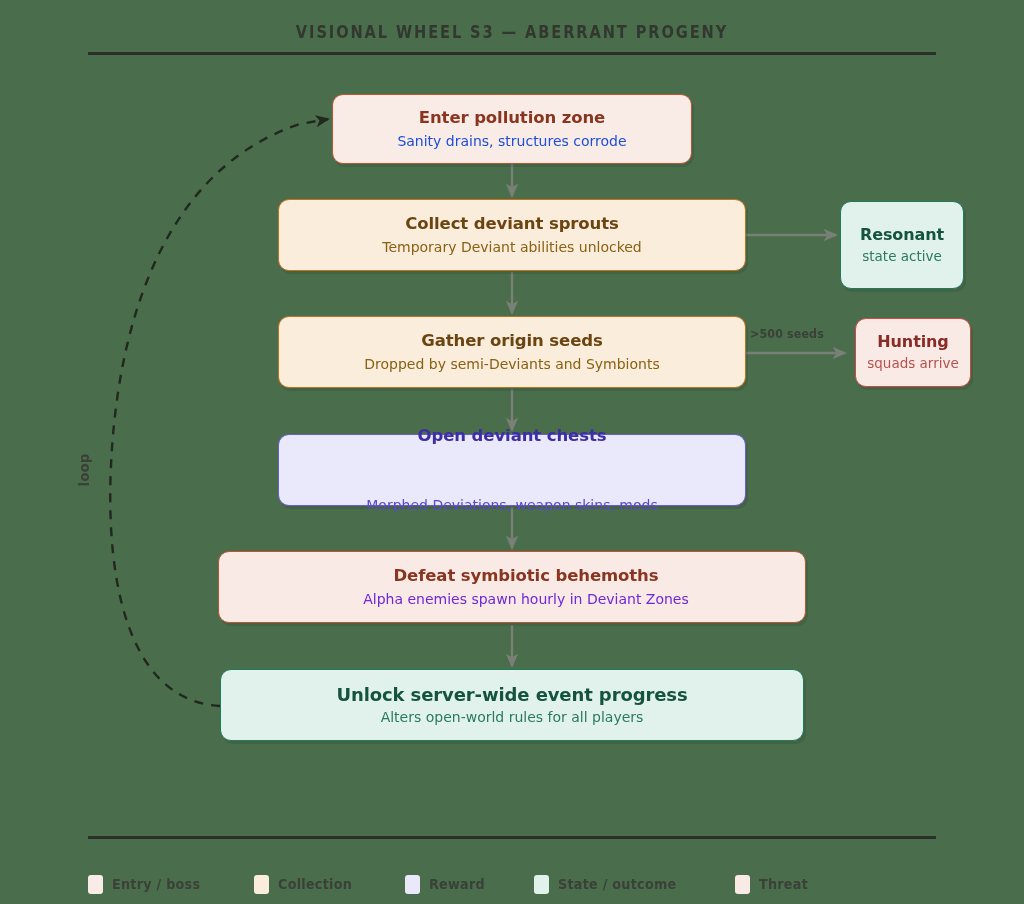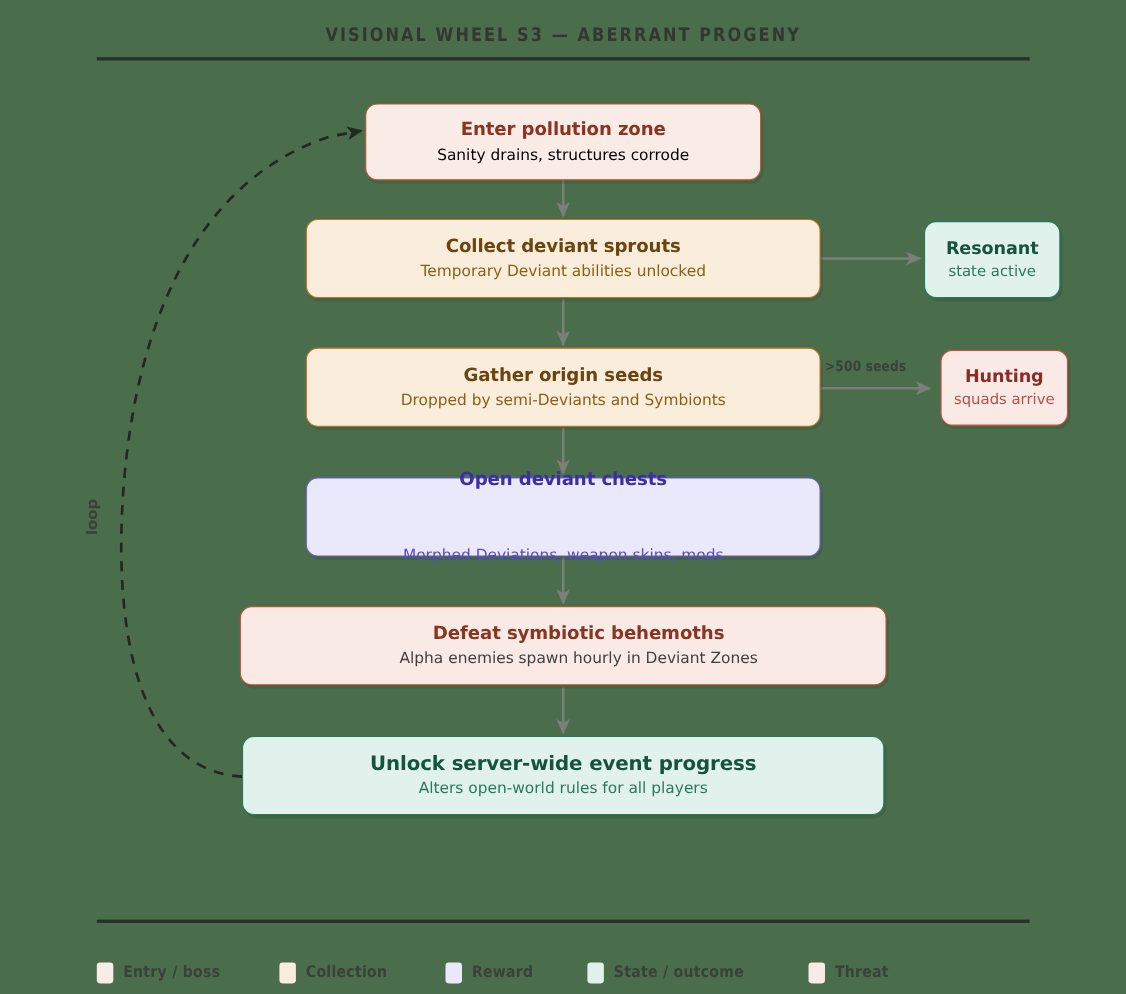--- a/index.html
+++ b/index.html
@@ -181,49 +181,49 @@
     <g stroke="#7a7f78" stroke-width="2.4" fill="none" marker-end="url(#arrowhead)">
       <line x1="746" y1="235" x2="836" y2="235"></line>
       <line x1="746" y1="353" x2="845" y2="353"></line>
     </g>
 
     <path d="M 220 706 C 120 700, 104 560, 112 448 C 120 330, 160 170, 300 124 L 328 119" stroke="#22271f" stroke-width="2.4" fill="none" stroke-dasharray="9 8" marker-end="url(#arrowhead-dark)"></path>
   </svg>
 
   <div class="node" style="left:332px; top:94px; width:360px; height:70px; background:#f9ebe6; border-color:#c0522d;">
     <div class="node-title" style="color:#8a3520;">Enter pollution zone</div>
-    <div class="node-sub" style="color:#000000;">Sanity drains, structures corrode</div>
+    <div class="node-sub" style="color:#1d4ed8;">Sanity drains, structures corrode</div>
   </div>
 
   <div class="node" style="left:278px; top:199px; width:468px; height:72px; background:#faeddc; border-color:#c2711c;">
     <div class="node-title" style="color:#6b4410;">Collect deviant sprouts</div>
     <div class="node-sub" style="color:#8a6012;">Temporary Deviant abilities unlocked</div>
   </div>
 
   <div class="node" style="left:278px; top:316px; width:468px; height:72px; background:#faeddc; border-color:#c2711c;">
     <div class="node-title" style="color:#6b4410;">Gather origin seeds</div>
     <div class="node-sub" style="color:#8a6012;">Dropped by semi-Deviants and Symbionts</div>
   </div>
 
   <div class="node" style="left:278px; top:434px; width:468px; height:72px; background:#eae8fb; border-color:#6a5bd6;gap:46px;">
     <div class="node-title" style="color:#3d2fa0;">Open deviant chests</div>
     <div class="node-sub" style="color:#5a4bc4;">Morphed Deviations, weapon skins, mods</div>
   </div>
 
   <div class="node" style="left:218px; top:551px; width:588px; height:72px; background:#faeae6; border-color:#c0522d;padding-left:28px;">
     <div class="node-title" style="color:#8a3520;">Defeat symbiotic behemoths</div>
-    <div class="node-sub" style="color:#404040;text-align:center;">Alpha enemies spawn hourly in Deviant Zones</div>
+    <div class="node-sub" style="color:#6d28d9;text-align:center;">Alpha enemies spawn hourly in Deviant Zones</div>
   </div>
 
   <div class="node" style="left:220px; top:669px; width:584px; height:72px; background:#e1f1ec; border-color:#1f7a5c;">
     <div class="node-title" style="color:#14543f; font-size:18px;">Unlock server-wide event progress</div>
     <div class="node-sub" style="color:#2a7a5f;">Alters open-world rules for all players</div>
   </div>
 
-  <div class="node side-node" style="left:840px; top:201px; width:124px; height:70px; background:#e1f1ec; border-color:#1f7a5c;">
+  <div class="node side-node" style="left:840px; top:201px; width:124px; height:88px; background:#e1f1ec; border-color:#1f7a5c;">
     <div class="node-title" style="color:#14543f;">Resonant</div>
     <div class="node-sub" style="color:#2a7a5f;">state active</div>
   </div>
 
   <div class="node side-node" style="left:855px; top:318px; width:116px; height:69px; background:#faeae6; border-color:#cf4a44;">
     <div class="node-title" style="color:#8a2b26;">Hunting</div>
     <div class="node-sub" style="color:#b8504a;">squads arrive</div>
   </div>
 
   <div class="edge-label" style="left:750px; top:326px;">&gt;500 seeds</div>

